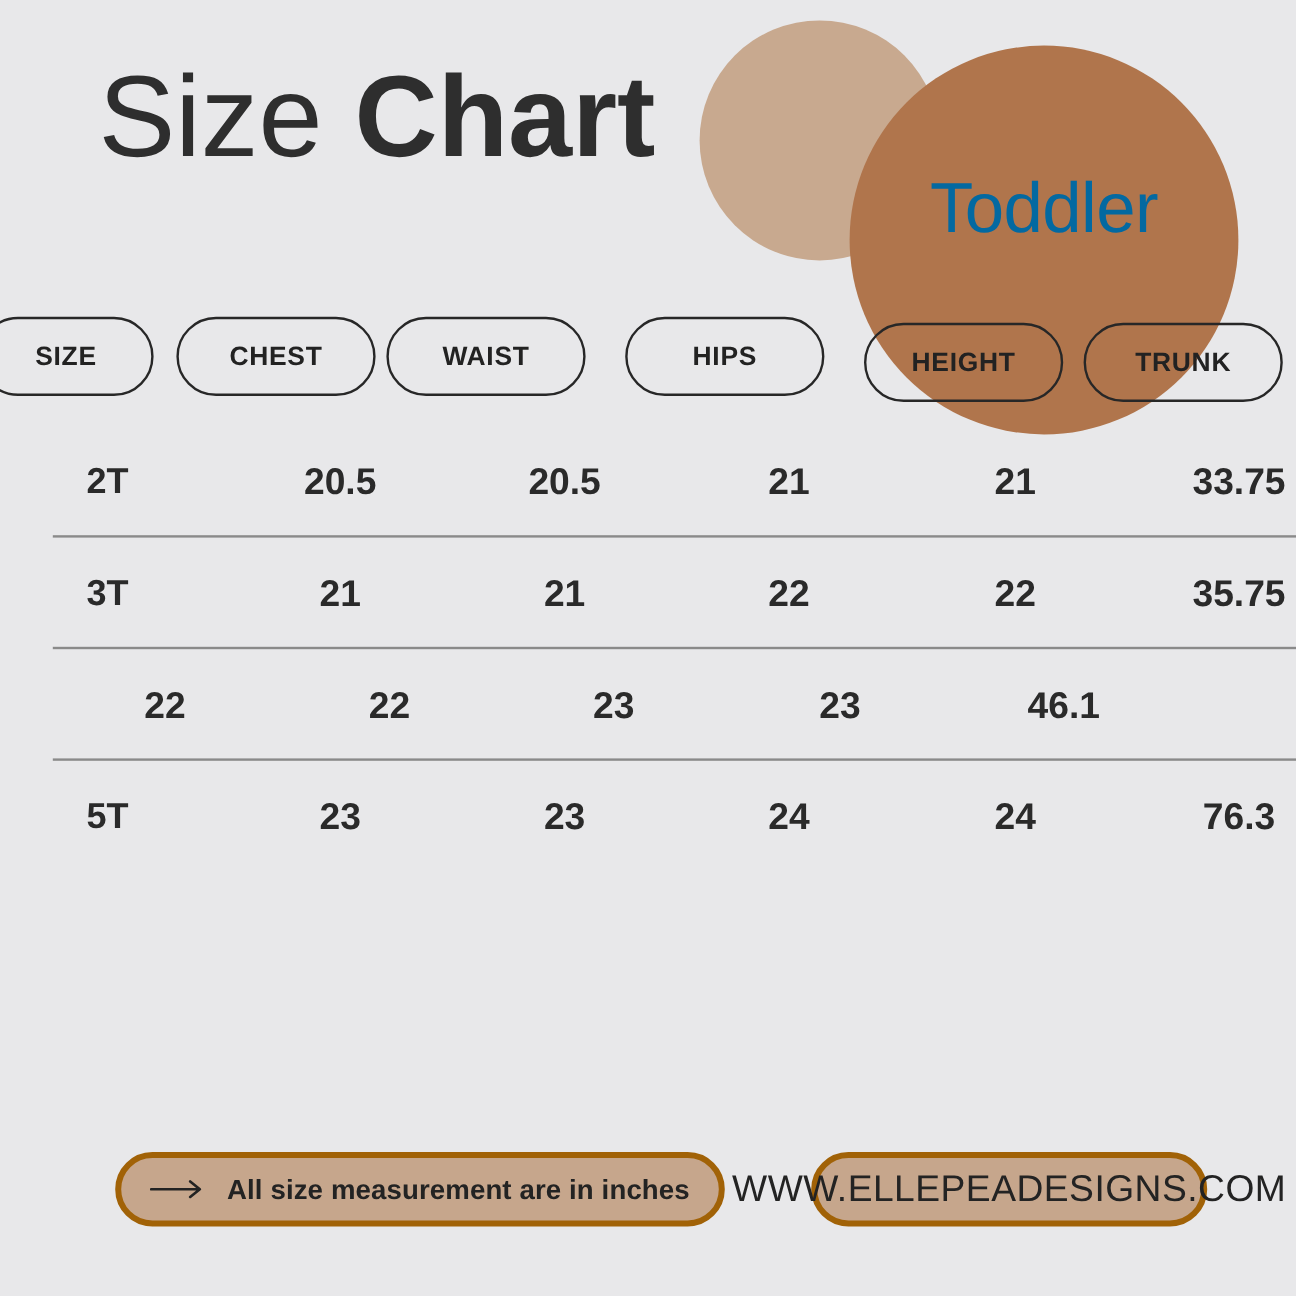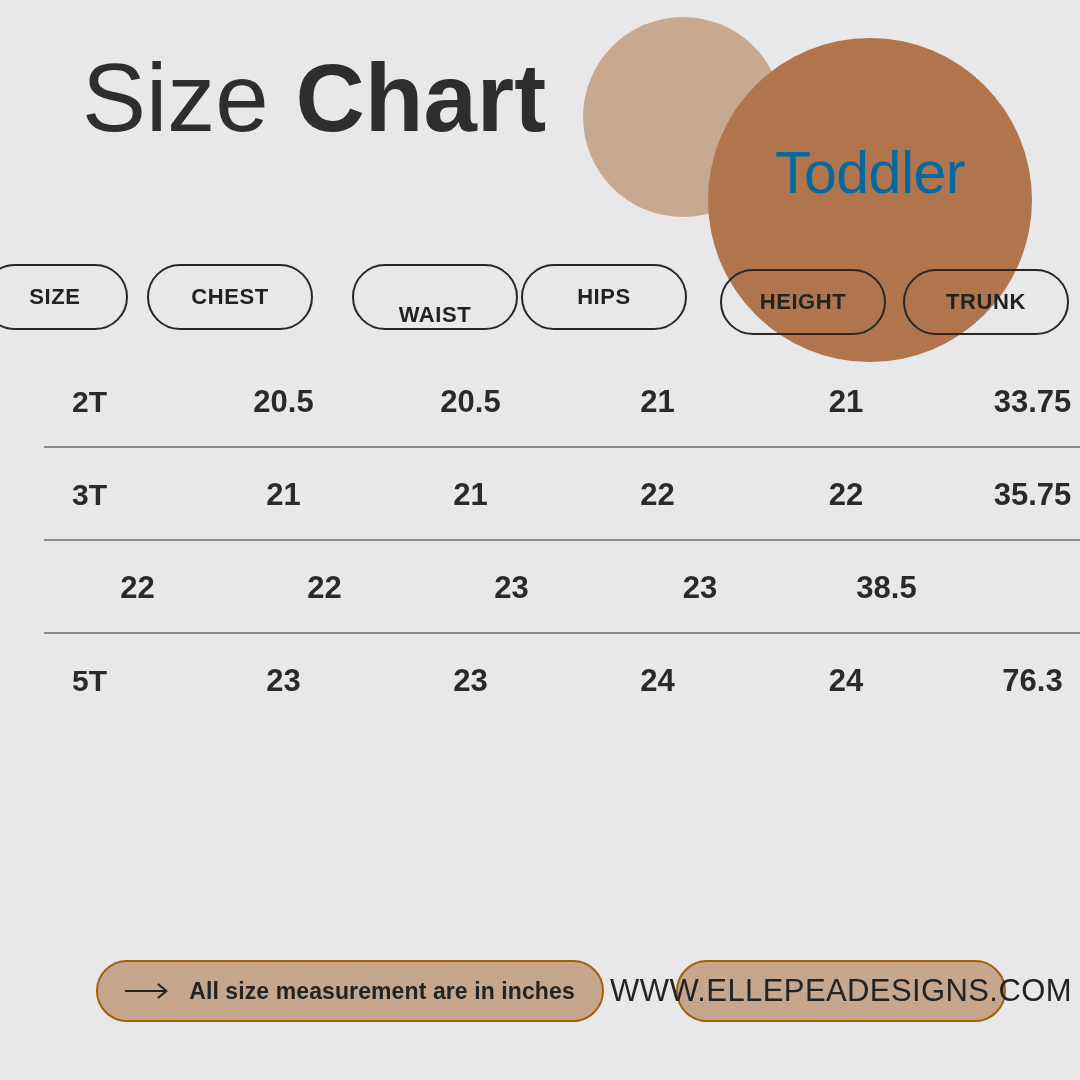--- a/index.html
+++ b/index.html
@@ -94,21 +94,21 @@
   }
   .header-pill .pill-label {
     font-size: 22px;
     font-weight: 700;
     letter-spacing: 0.6px;
     color: #222222;
     white-space: nowrap;
   }
   .hp-0 { left: 0px;   width: 146px; }
   .hp-1 { left: 165px; width: 166px; }
-  .hp-2 { left: 370px; width: 166px; align-items: flex-end; }
+  .hp-2 { left: 340px; width: 166px; }
   .hp-3 { left: 539px; width: 166px; align-items: center; }
   .hp-4 { left: 738px; width: 166px; top: 5px; }
   .hp-5 { left: 921px; width: 166px; top: 5px; }
 
   
   #size-table {
     position: absolute;
     left: 0px;
     top: 355px;
     width: 1080px;
@@ -148,21 +148,21 @@
   .cell.c-1 { width: 187px; }
   .cell.c-2 { width: 187px; }
   .cell.c-3 { width: 187px; }
   .cell.c-4 { width: 190px; }
   .cell.c-5 { width: 183px; }
 
   
   .footer-badge {
     position: absolute;
     height: 62px;
-    border: 2px solid #a16207;
+    border: 5px solid #a16207;
     border-radius: 36px;
     background: #c6a68c;
     display: flex;
     align-items: center;
     justify-content: center;
     box-sizing: border-box;
     z-index: 6;
     text-align: center;
   }
   #footer-note-badge {
@@ -249,21 +249,21 @@
       <div class="cell c-4">22</div>
       <div class="cell c-5">35.75</div>
       <div class="row-divider"></div>
     </div>
 
     <div class="table-row">
       <div class="cell c-1">22</div>
       <div class="cell c-2">22</div>
       <div class="cell c-3">23</div>
       <div class="cell c-4">23</div>
-      <div class="cell c-5">38.5</div>
+      <div class="cell c-5">46.1</div>
       <div class="row-divider"></div>
     </div>
 
     <div class="table-row">
       <div class="cell c-0">5T</div>
       <div class="cell c-1">23</div>
       <div class="cell c-2">23</div>
       <div class="cell c-3">24</div>
       <div class="cell c-4">24</div>
       <div class="cell c-5">76.3</div>

